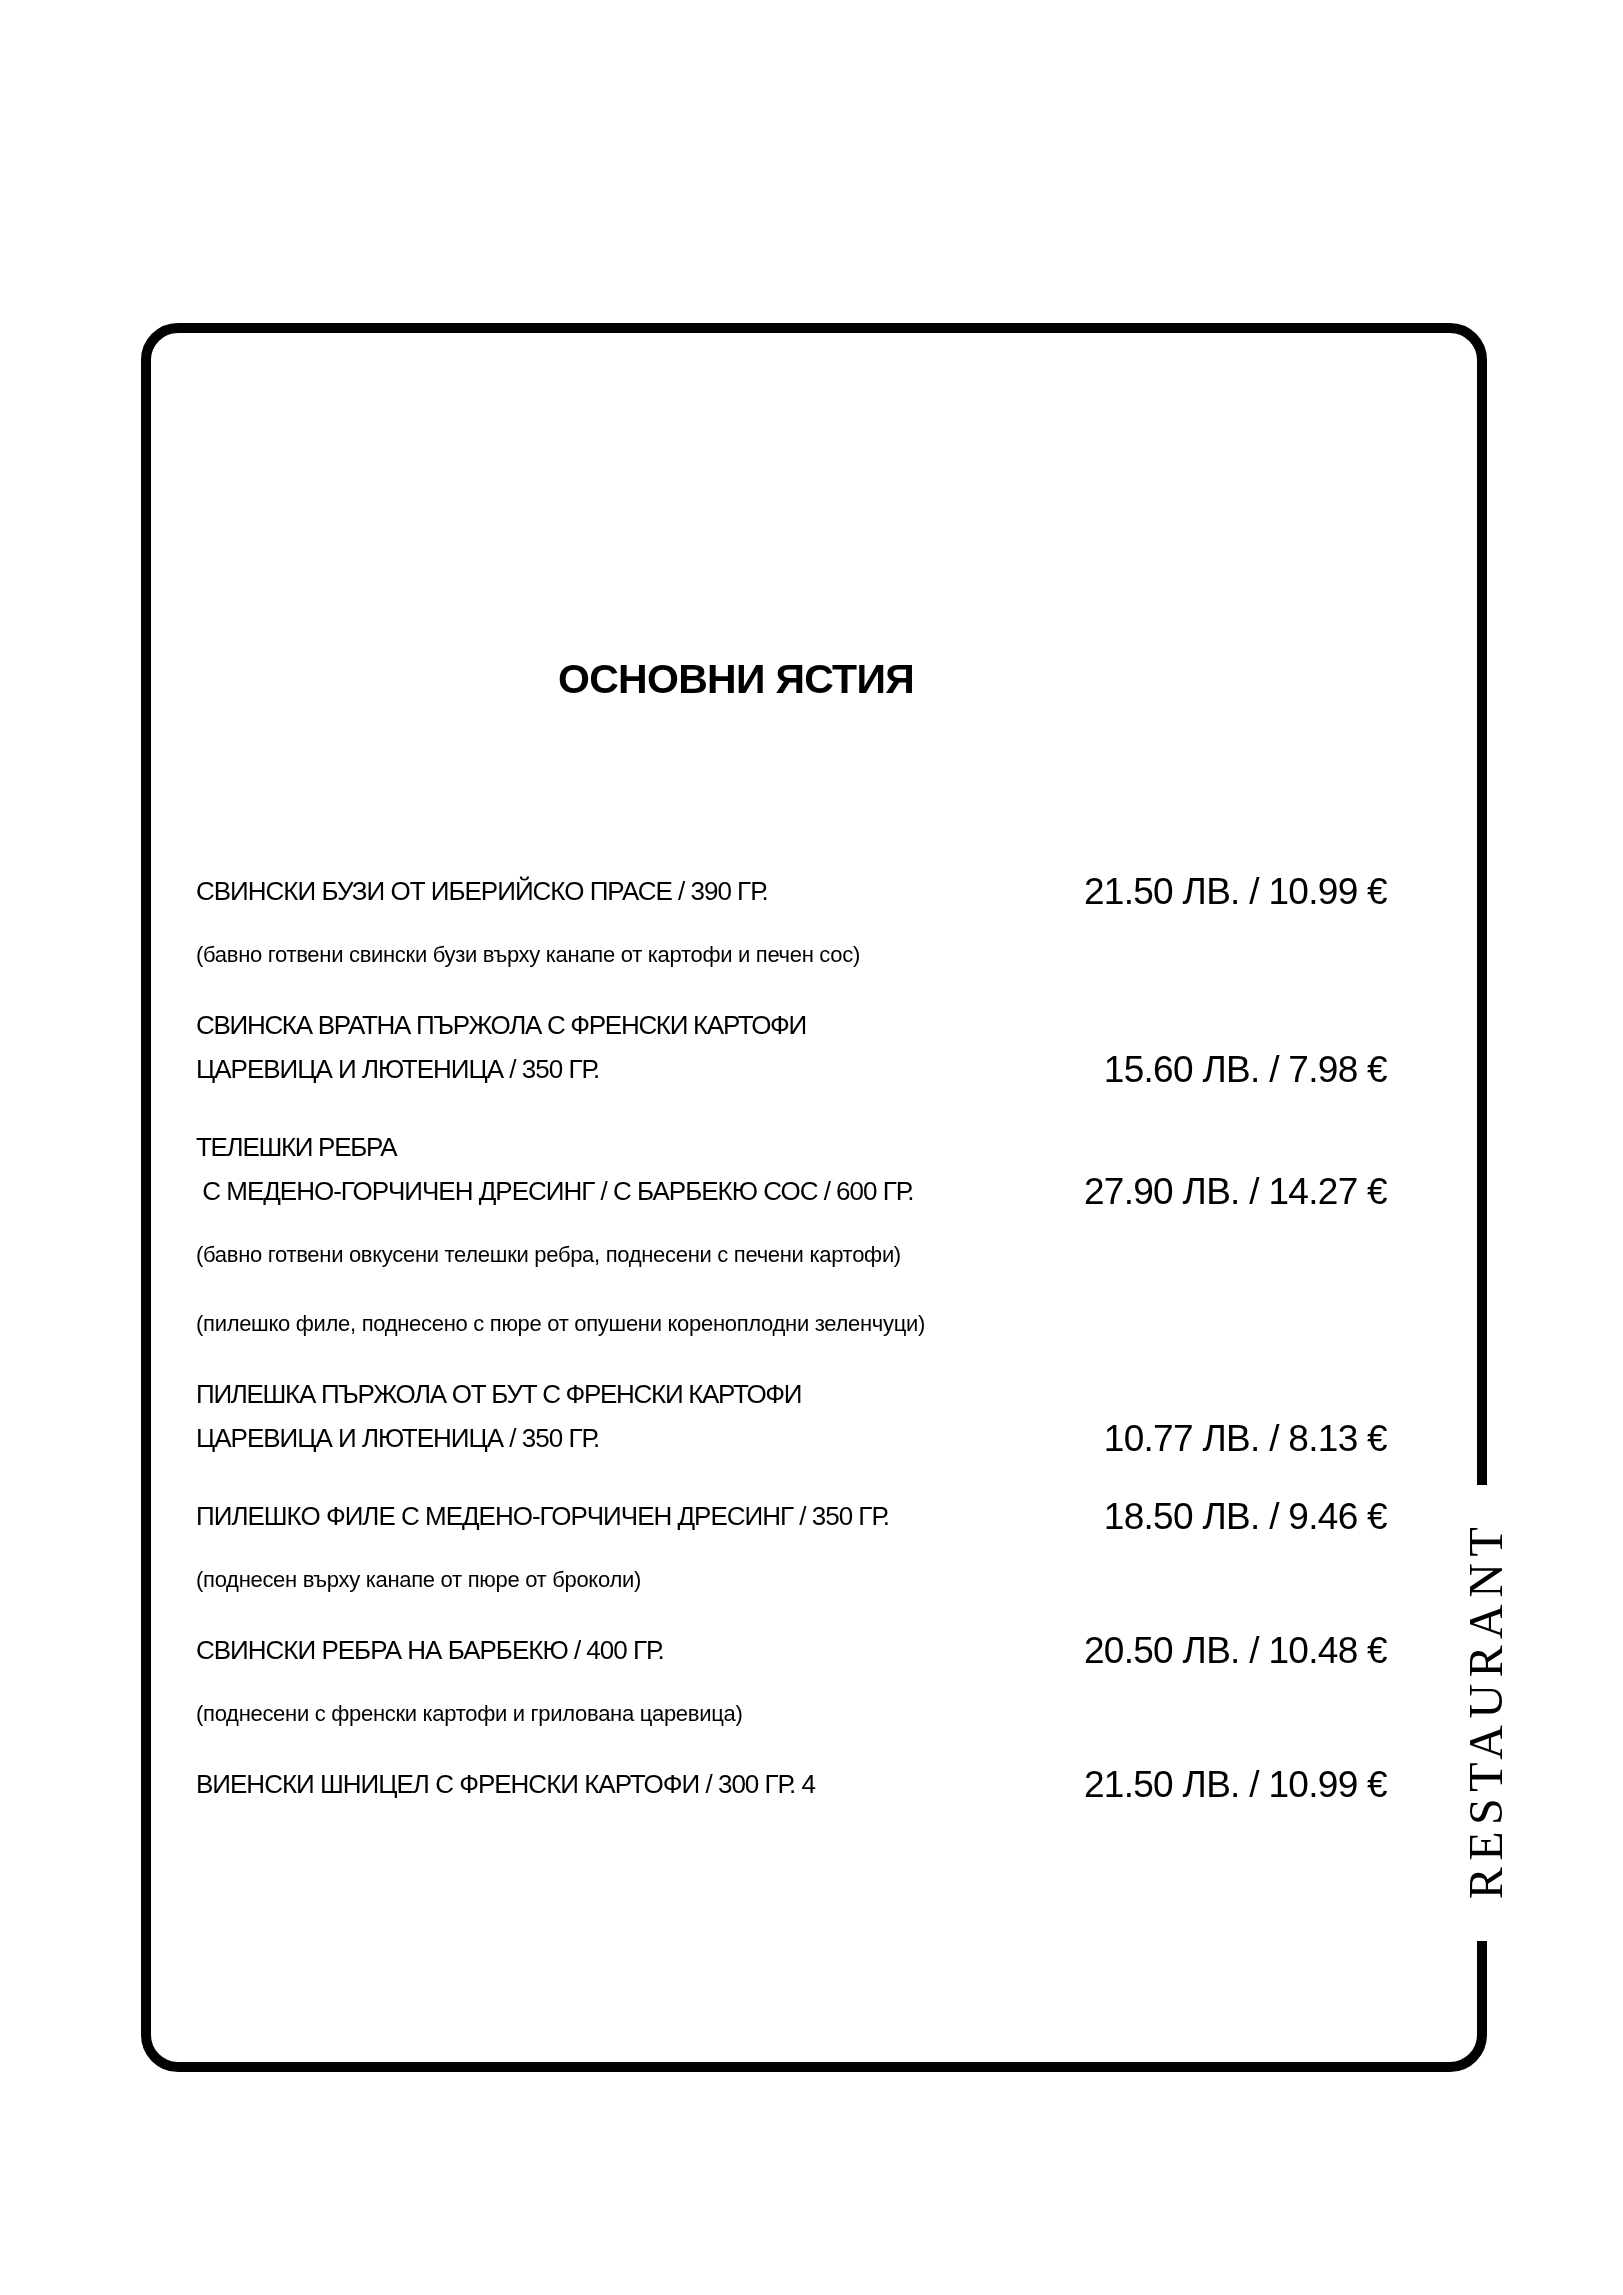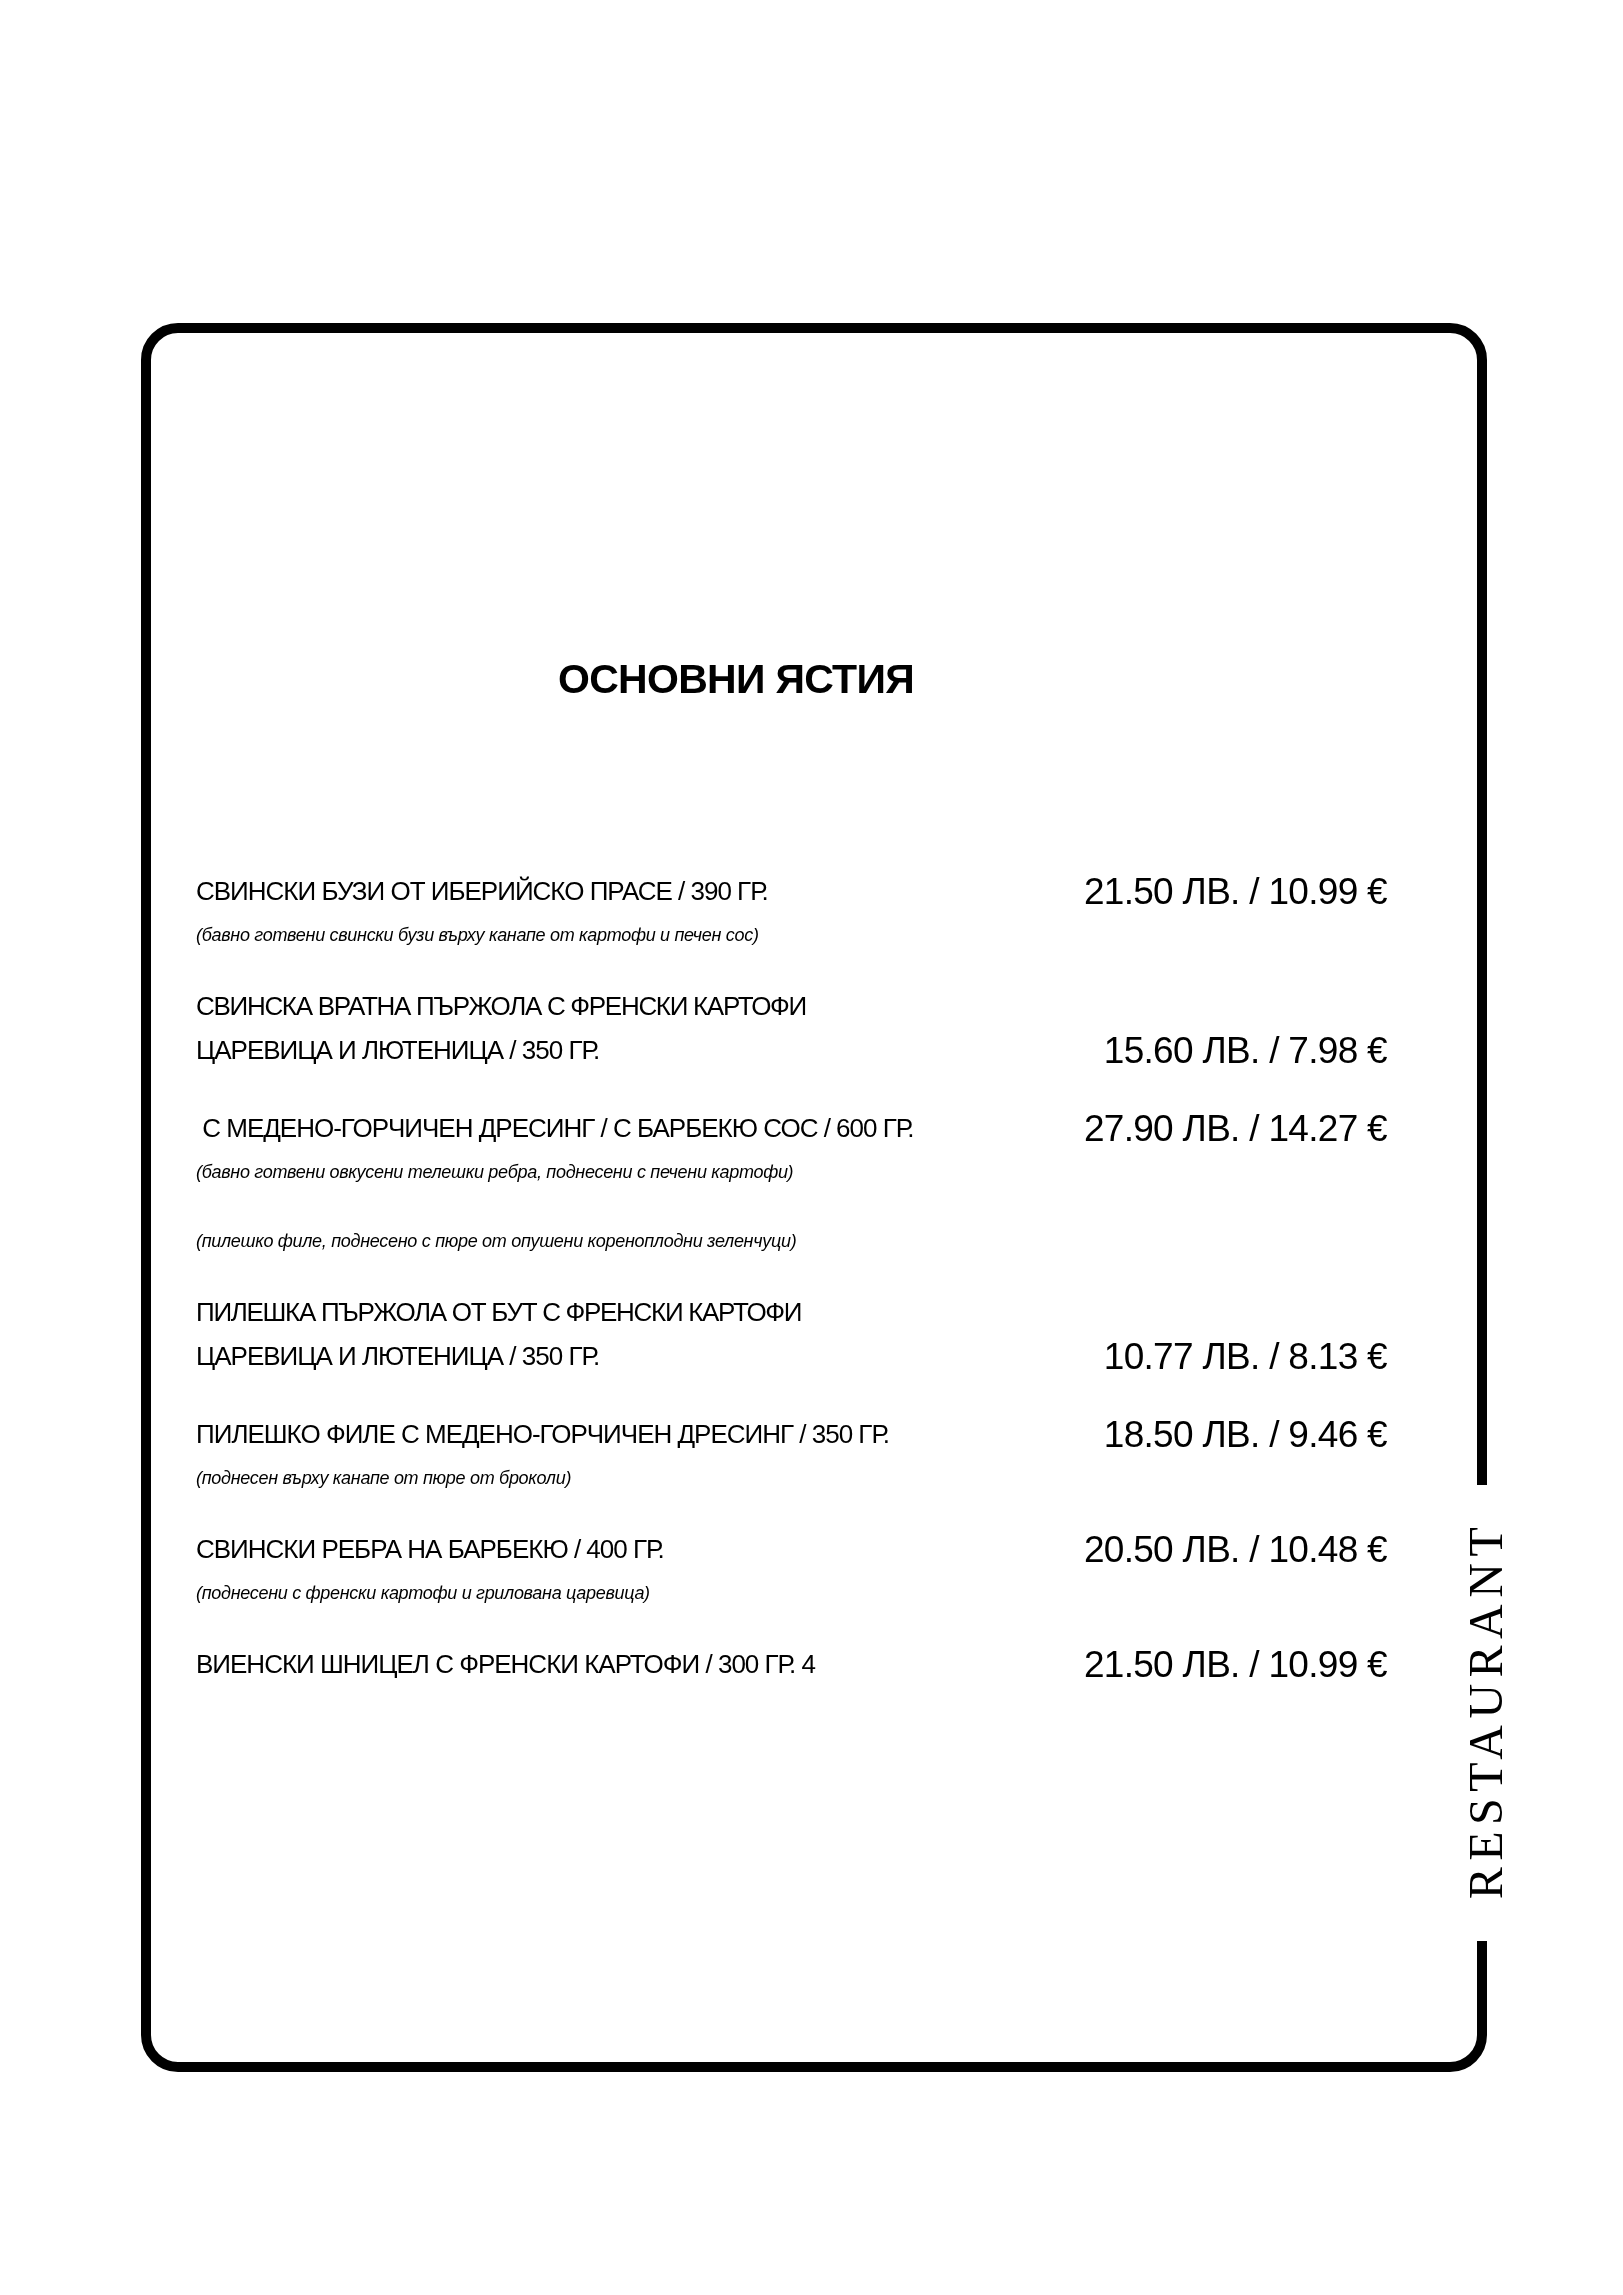--- a/index.html
+++ b/index.html
@@ -89,25 +89,24 @@
   }
   .price {
     position: absolute;
     right: 0;
     top: 0;
     font-size: 37px;
     letter-spacing: -0.7px;
     white-space: nowrap;
   }
   .note {
-    font-style: italic;
-    font-size: 18px;
+    font-size: 22px;
     letter-spacing: -0.3px;
     line-height: 35px;
-    margin-top: 2px;
+    margin-top: 21px;
     white-space: pre-wrap;
   }
 </style>
 </head>
 <body>
 
 <div class="menu-card"></div>
 
 <div class="border-gap"></div>
 
@@ -118,20 +117,21 @@
 <div class="menu-content" id="menu-items">
     <div class="menu-item">
       <div class="row"><span class="txt">СВИНСКИ БУЗИ ОТ ИБЕРИЙСКО ПРАСЕ / 390 ГР.</span><span class="price">21.50 ЛВ. / 10.99 €</span></div>
       <div class="note">(бавно готвени свински бузи върху канапе от картофи и печен сос)</div>
     </div>
     <div class="menu-item">
       <div class="row bold"><span class="txt">СВИНСКА ВРАТНА ПЪРЖОЛА С ФРЕНСКИ КАРТОФИ</span></div>
       <div class="row"><span class="txt">ЦАРЕВИЦА И ЛЮТЕНИЦА / 350 ГР.</span><span class="price">15.60 ЛВ. / 7.98 €</span></div>
     </div>
     <div class="menu-item">
+      <div class="row bold"><span class="txt">ТЕЛЕШКИ РЕБРА</span></div>
       <div class="row"><span class="txt"> С МЕДЕНО-ГОРЧИЧЕН ДРЕСИНГ / С БАРБЕКЮ СОС / 600 ГР.</span><span class="price">27.90 ЛВ. / 14.27 €</span></div>
       <div class="note">(бавно готвени овкусени телешки ребра, поднесени с печени картофи)</div>
     </div>
     <div class="menu-item">
       <div class="note">(пилешко филе, поднесено с пюре от опушени кореноплодни зеленчуци)</div>
     </div>
     <div class="menu-item">
       <div class="row bold"><span class="txt">ПИЛЕШКА ПЪРЖОЛА ОТ БУТ С ФРЕНСКИ КАРТОФИ</span></div>
       <div class="row"><span class="txt">ЦАРЕВИЦА И ЛЮТЕНИЦА / 350 ГР.</span><span class="price">10.77 ЛВ. / 8.13 €</span></div>
     </div>

